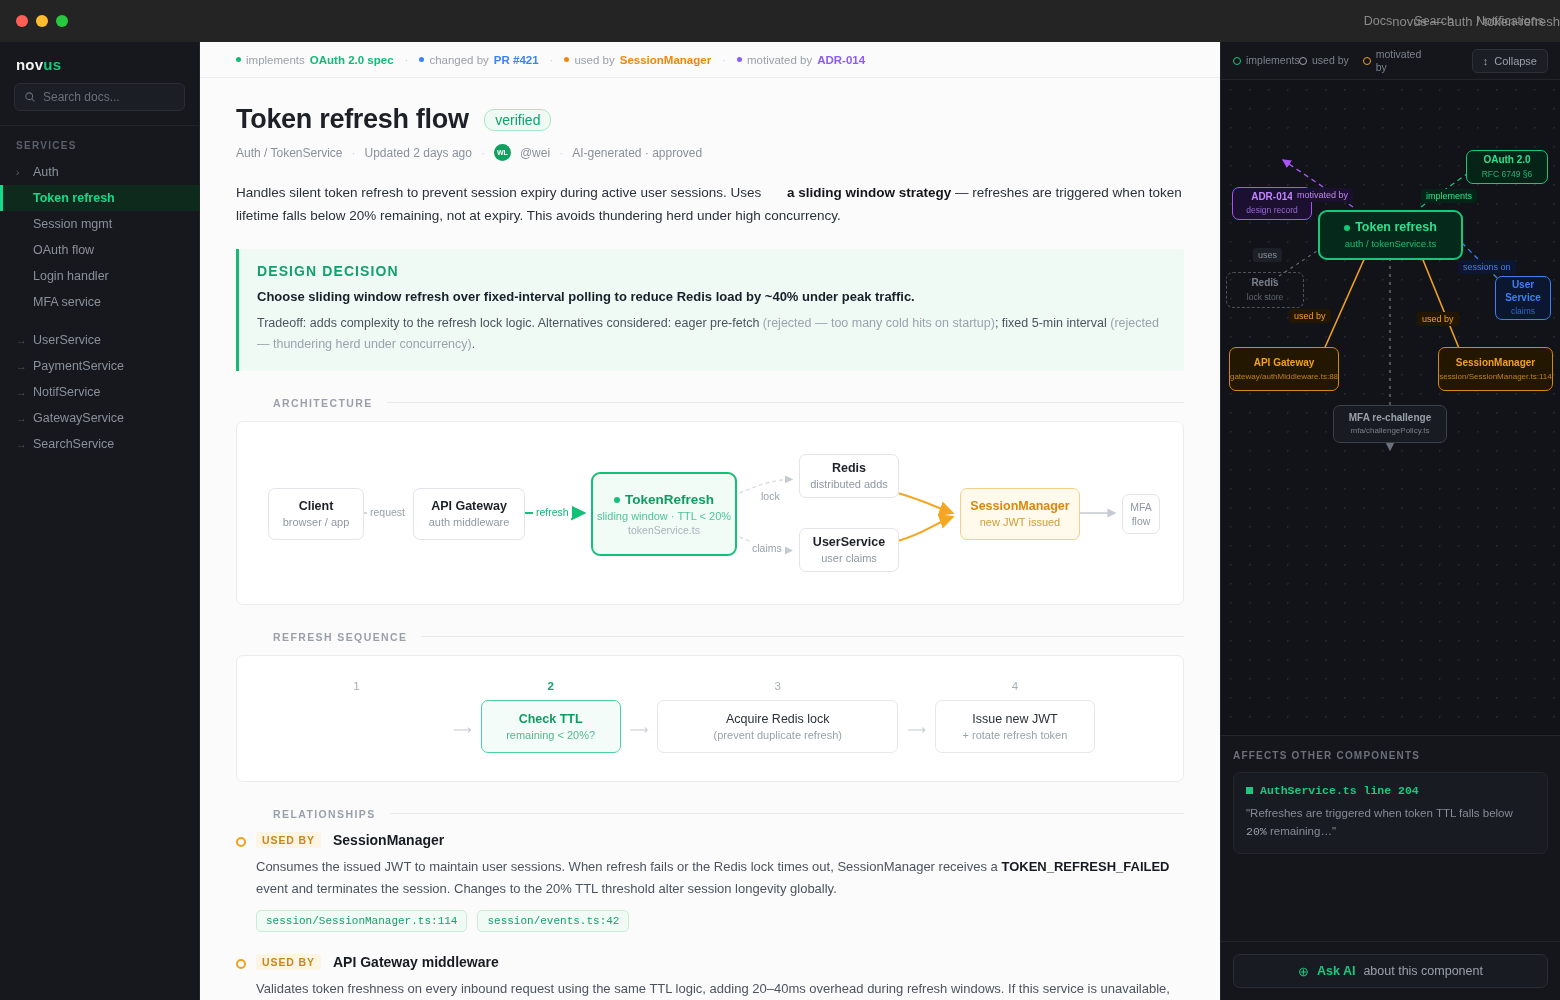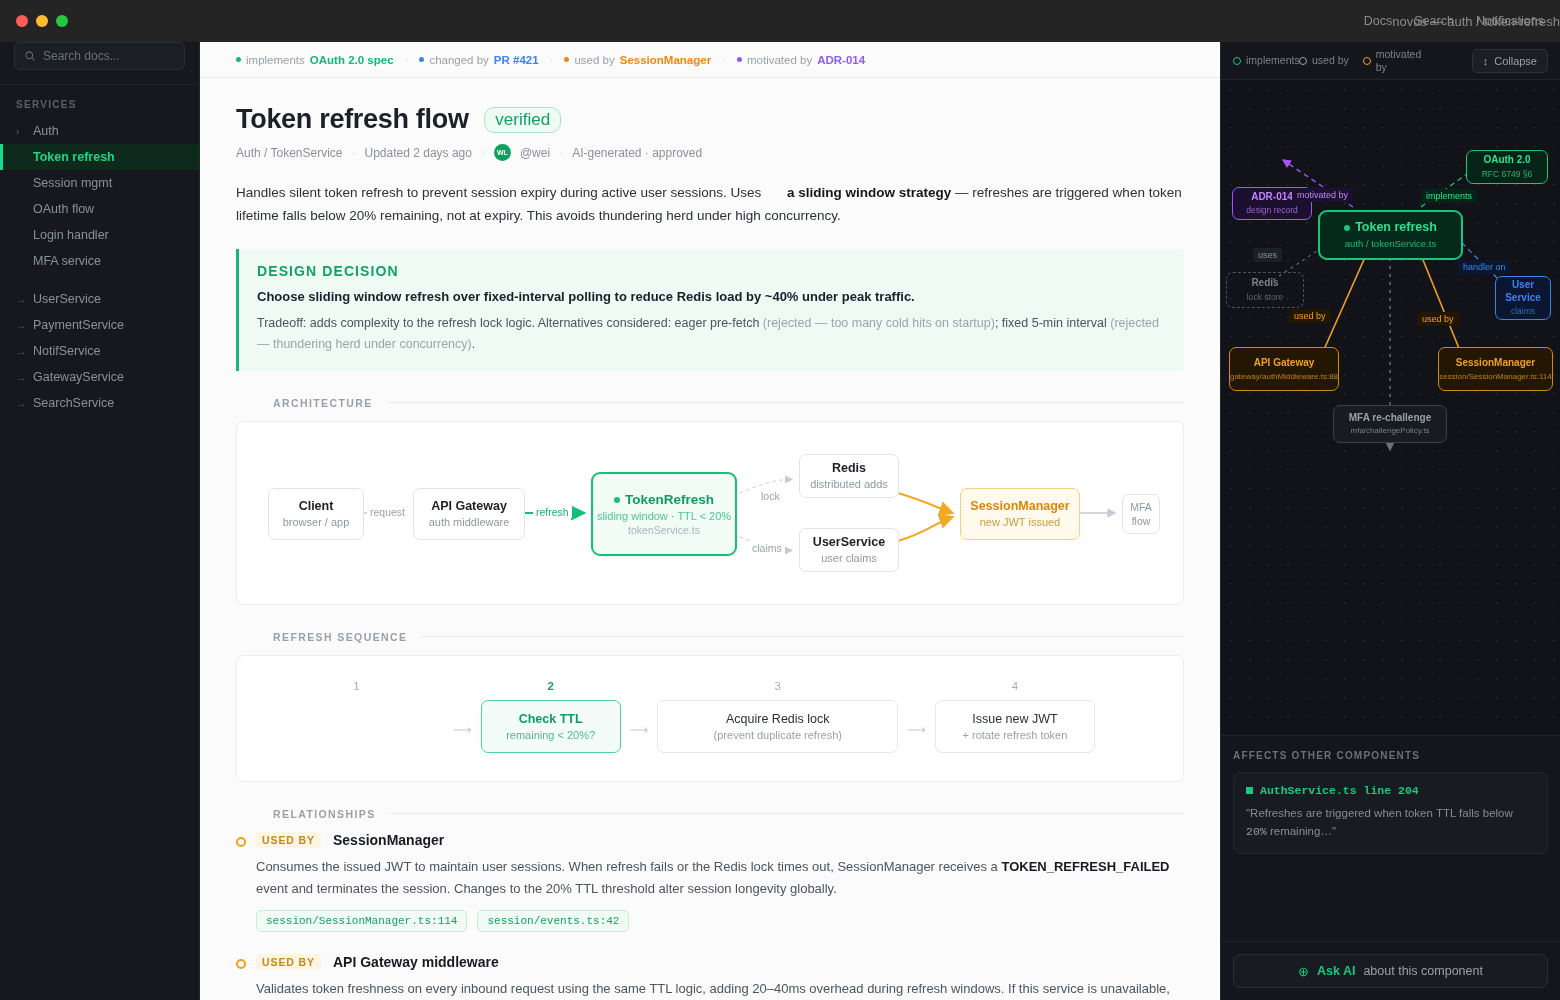--- a/index.html
+++ b/index.html
@@ -75,21 +75,21 @@
   .chip .bullet { width: 5px; height: 5px; border-radius: 50%; display: inline-block; }
   .chip .k { color: #9aa0aa; }
   .chip .v { font-weight: bold; }
   .chip-sep { color: #cfd3da; margin: 0 5px; }
 
   .doc { padding: 26px 36px 0; overflow: hidden; }
   h1.title { font-size: 27px; font-weight: bold; letter-spacing: -.3px; display: inline-block; vertical-align: middle;}
   .badge-verified {
     display: inline-block; vertical-align: middle; margin-left: 12px;
     border: 1px solid #a9e6c8; background: #eefaf3; color: #13a06a;
-    border-radius: 10px; padding: 2px 10px; font-size: 17px;
+    border-radius: 10px; padding: 2px 10px; font-size: 14px;
   }
   .meta { margin-top: 9px; display: flex; align-items: center; gap: 9px; font-size: 12px; color: #8b919b; }
   .meta .sep { color: #cfd3da; }
   .avatar {
     width: 17px; height: 17px; border-radius: 50%; background: #12a05f; color: #fff;
     font-size: 7px; font-weight: bold; display: inline-flex; align-items: center; justify-content: center;
   }
   .lede { margin-top: 20px; font-size: 13.5px; line-height: 1.72; color: #2b3039; max-width: 950px; }
   .lede b { font-weight: bold; color: #14161a; margin-left: 22px; }
 
@@ -245,20 +245,23 @@
     <div class="tl-right">
       <span>Docs</span>
       <span>Search</span>
       <span>Notifications</span>
     </div>
   </div>
 
   <div class="shell">
 
     <div class="sidebar">
+      <div class="brand">
+        <span class="b1">nov</span><span class="b2">us</span>
+      </div>
       <div class="searchwrap">
         <div class="searchbox">
           <svg width="12" height="12" viewBox="0 0 16 16">
             <circle cx="7" cy="7" r="4.5" fill="none" stroke="#6a6f79" stroke-width="1.4"></circle>
             <line x1="10.4" y1="10.4" x2="14" y2="14" stroke="#6a6f79" stroke-width="1.4"></line>
           </svg>
           <span class="ph">Search docs...</span>
         </div>
       </div>
       <div class="sb-div"></div>
@@ -585,21 +588,21 @@
         </div>
 
         <div class="gnode" style="left:112px; top:325px; width:114px; height:38px; border:1.2px solid #3b3f48; background:#181b21; color:#9aa0aa; font-size:10px;">
           <div class="t1">MFA re-challenge</div>
           <div class="t2" style="font-size:8px">mfa/challengePolicy.ts</div>
         </div>
 
         <div class="glbl" style="left:71px; top:108px; background:#1c1030; color:#c084fc;">motivated by</div>
         <div class="glbl" style="left:200px; top:109px; background:#062318; color:#2ee08e;">implements</div>
         <div class="glbl" style="left:32px; top:168px; background:#1d2026; color:#8a909b;">uses</div>
-        <div class="glbl" style="left:237px; top:180px; background:#0b1630; color:#3b82f6;">handler on</div>
+        <div class="glbl" style="left:237px; top:180px; background:#0b1630; color:#3b82f6;">sessions on</div>
         <div class="glbl" style="left:68px; top:229px; background:#241702; color:#f0a11e;">used by</div>
         <div class="glbl" style="left:196px; top:232px; background:#241702; color:#f0a11e;">used by</div>
       </div>
 
       <div class="affects">
         <div class="aff-hdr">AFFECTS OTHER COMPONENTS</div>
 
         <div class="aff-card">
           <div class="aff-t">
             <span class="aff-sq"></span>

